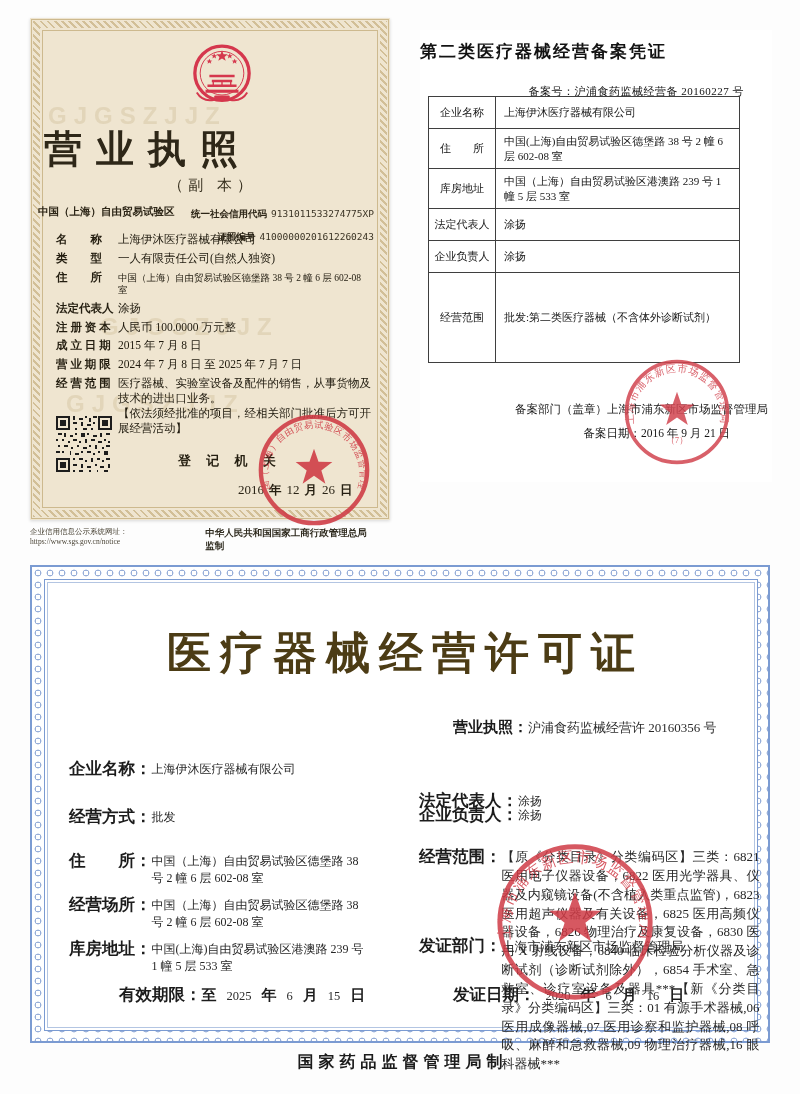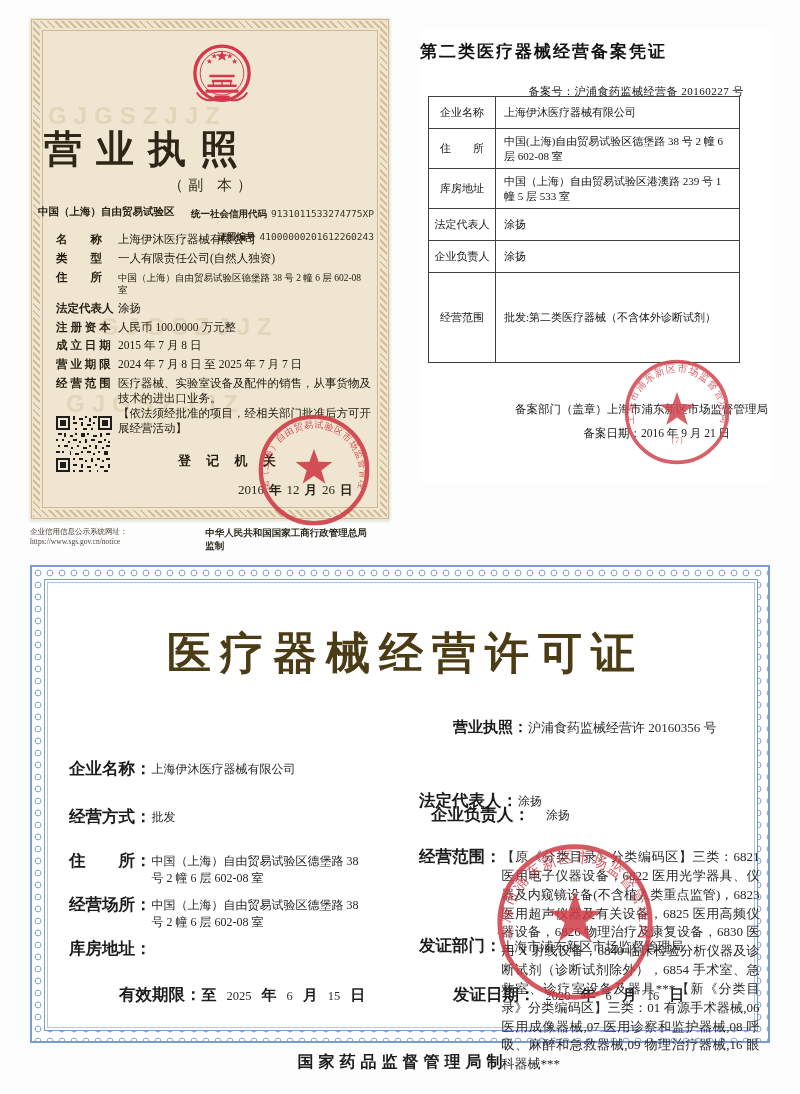--- a/index.html
+++ b/index.html
@@ -275,27 +275,28 @@
     <div class="m-field" style="left:24px;top:270px;">
       <span class="m-label">住　　所：</span>
       <span class="m-value w212">中国（上海）自由贸易试验区德堡路 38 号 2 幢 6 层 602-08 室</span>
     </div>
     <div class="m-field" style="left:24px;top:314px;">
       <span class="m-label">经营场所：</span>
       <span class="m-value w212">中国（上海）自由贸易试验区德堡路 38 号 2 幢 6 层 602-08 室</span>
     </div>
     <div class="m-field" style="left:24px;top:358px;">
       <span class="m-label">库房地址：</span>
+      <span class="m-value w212">中国(上海)自由贸易试验区港澳路 239 号 1 幢 5 层 533 室</span>
     </div>
 
     <div class="m-field" style="left:374px;top:178px;margin-top:32px;">
       <span class="m-label">法定代表人：</span>
       <span class="m-value w120">涂扬</span>
     </div>
-    <div class="m-field" style="left:386px;top:224px;gap:16px;">
+    <div class="m-field" style="left:374px;top:224px;">
       <span class="m-label">企业负责人：</span>
       <span class="m-value w120">涂扬</span>
     </div>
     <div class="m-field" style="left:374px;top:266px;">
       <span class="m-label">经营范围：</span>
       <span class="m-value m-scope">【原《分类目录》分类编码区】三类：6821 医用电子仪器设备，6822 医用光学器具、仪器及内窥镜设备(不含植入类重点监管)，6823 医用超声仪器及有关设备，6825 医用高频仪器设备，6826 物理治疗及康复设备，6830 医用 X 射线设备，6840 临床检验分析仪器及诊断试剂（诊断试剂除外），6854 手术室、急救室、诊疗室设备及器具***【新《分类目录》分类编码区】三类：01 有源手术器械,06 医用成像器械,07 医用诊察和监护器械,08 呼吸、麻醉和急救器械,09 物理治疗器械,16 眼科器械***</span>
     </div>
     <div class="m-field" style="left:374px;top:355px;">
       <span class="m-label">发证部门：</span>
       <span class="m-value" style="font-size:13px;">上海市浦东新区市场监督管理局</span>

